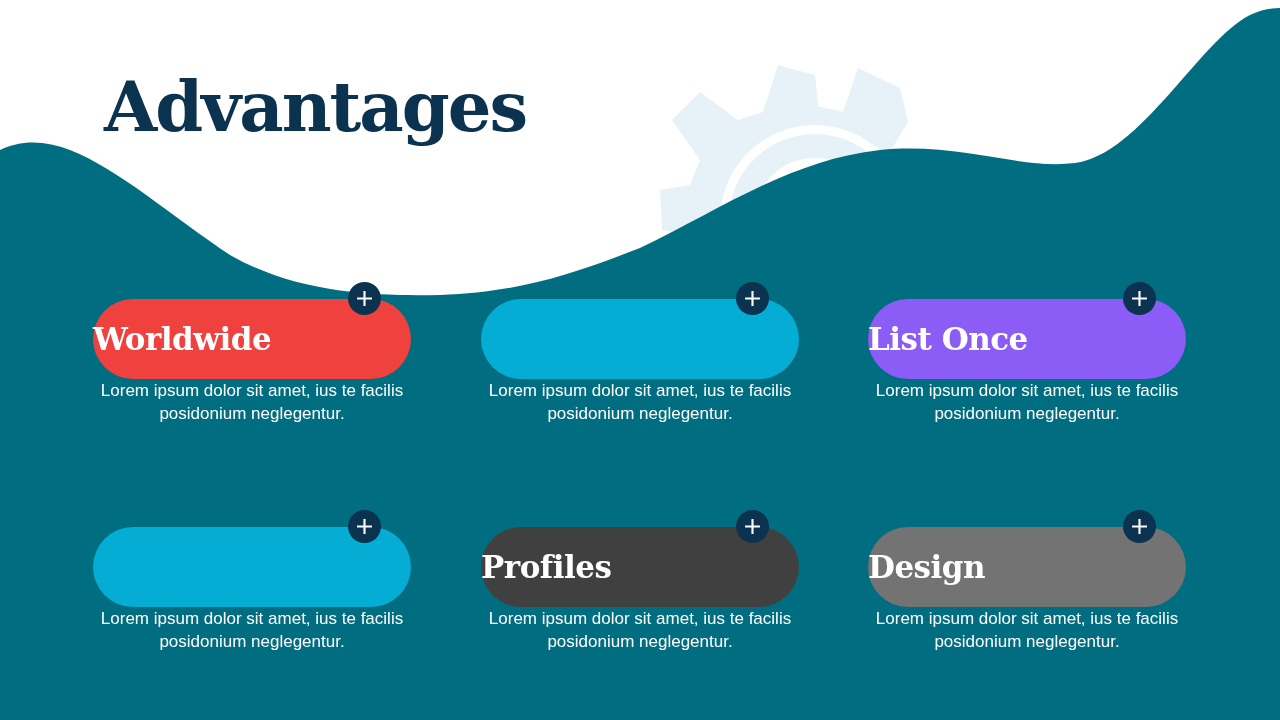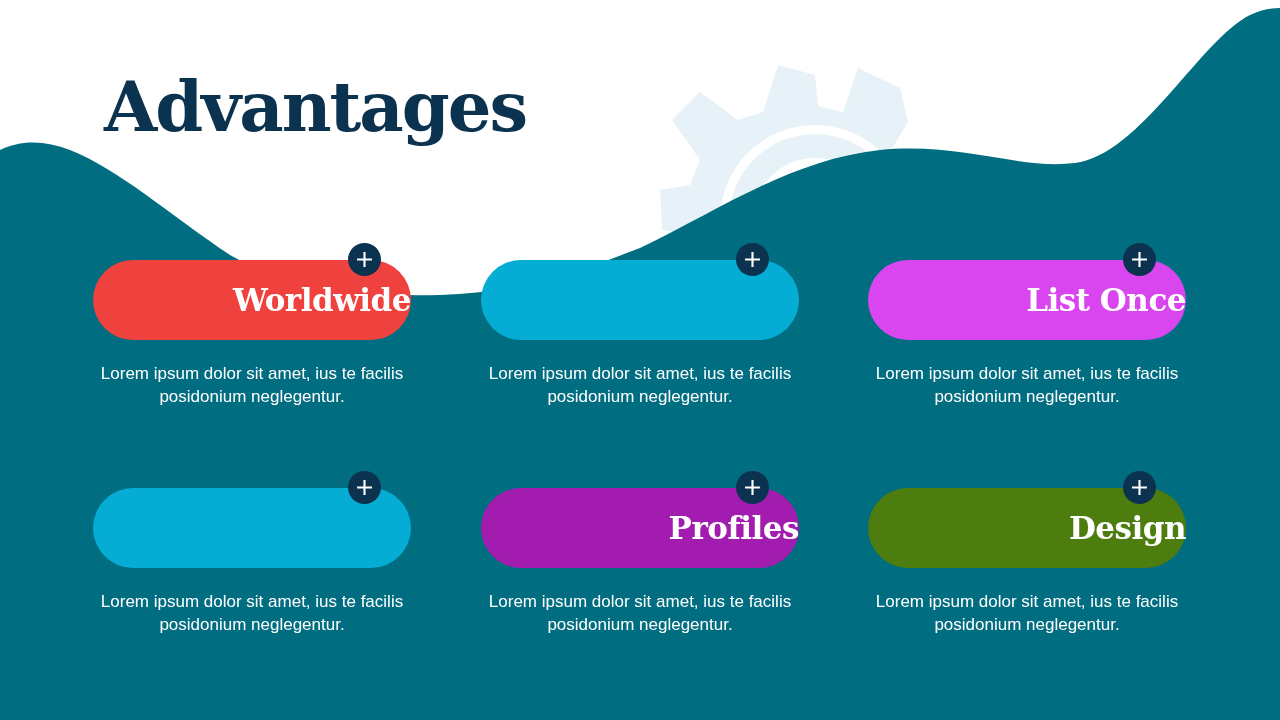--- a/index.html
+++ b/index.html
@@ -1,24 +1,24 @@
 <!DOCTYPE html>
 <html><head>
   <meta charset="utf-8">
   <style>
     html, body { margin:0; padding:0; }
     body { width:1280px; height:720px; overflow:hidden; background:#ffffff; position:relative; font-family:"Liberation Sans", sans-serif; }
     .bg-svg { position:absolute; left:0; top:0; width:1280px; height:720px; }
     .title { position:absolute; left:104px; top:72px; margin:0; font-family:"DejaVu Serif", serif; font-weight:bold; font-size:70px; letter-spacing:-2px; color:#0b3350; line-height:1; transform:scaleX(0.98); transform-origin:left; }
     .card { position:absolute; width:320px; }
-    .pill { position:relative; width:318px; height:80px; border-radius:40px; display:flex; align-items:center; justify-content:flex-end; }
+    .pill { position:relative; width:318px; height:80px; border-radius:40px; display:flex; align-items:center; justify-content:flex-start;margin-top:39px; }
     .pill-label { font-family:"DejaVu Serif", serif; font-weight:bold; font-size:31px; color:#ffffff; letter-spacing:-0.5px; }
     .plus { position:absolute; right:30px; top:-17px; width:33px; height:33px; border-radius:50%; background:#0b3350; display:flex; align-items:center; justify-content:center; }
     .plus svg { width:17px; height:17px; }
-    .desc { margin-top:22px; width:318px; text-align:center; color:#ffffff; font-family:"Liberation Sans", sans-serif; font-size:17px; line-height:23px; }
+    .desc { width:318px; text-align:center; color:#ffffff; font-family:"Liberation Sans", sans-serif; font-size:17px; line-height:23px; }
   </style>
 </head>
 <body>
 
 <svg class="bg-svg" viewBox="0 0 1280 720" xmlns="http://www.w3.org/2000/svg">
 
   <g fill="#e6f2f8">
     <path d="M815 75 L778 65 L763 112 L738 120 L700 92 L672 120 L700 160 L690 185 L660 190 L662 230 L695 235 L705 262 L680 295 L710 320 L745 295 L770 305 L775 340 L815 340 L822 305 L848 295 L882 322 L910 292 L885 262 L895 236 L930 230 L930 190 L895 186 L885 160 L908 122 L900 88 L858 68 L843 112 L818 106 Z"></path>
     <circle cx="815" cy="220" r="95" fill="#ffffff"></circle>
     <circle cx="815" cy="220" r="86" fill="#e6f2f8"></circle>
@@ -47,21 +47,21 @@
     <div class="plus">
       <svg viewBox="0 0 16 16">
           <path d="M8 1 V15 M1 8 H15" stroke="#fff" stroke-width="2"></path>
         </svg>
     </div>
   </div>
   <div class="desc">Lorem ipsum dolor sit amet, ius te facilis posidonium neglegentur.</div>
 </div>
 
 <div class="card" style="left:868px; top:260px;">
-  <div class="pill" style="background:#d946ef;">
+  <div class="pill" style="background:#8b5cf6;">
     <span class="pill-label">List Once</span>
     <div class="plus">
       <svg viewBox="0 0 16 16">
           <path d="M8 1 V15 M1 8 H15" stroke="#fff" stroke-width="2"></path>
         </svg>
     </div>
   </div>
   <div class="desc">Lorem ipsum dolor sit amet, ius te facilis posidonium neglegentur.</div>
 </div>
 
@@ -70,33 +70,33 @@
     <div class="plus">
       <svg viewBox="0 0 16 16">
           <path d="M8 1 V15 M1 8 H15" stroke="#fff" stroke-width="2"></path>
         </svg>
     </div>
   </div>
   <div class="desc">Lorem ipsum dolor sit amet, ius te facilis posidonium neglegentur.</div>
 </div>
 
 <div class="card" style="left:481px; top:488px;">
-  <div class="pill" style="background:#a21caf;">
+  <div class="pill" style="background:#404040;">
     <span class="pill-label">Profiles</span>
     <div class="plus">
       <svg viewBox="0 0 16 16">
           <path d="M8 1 V15 M1 8 H15" stroke="#fff" stroke-width="2"></path>
         </svg>
     </div>
   </div>
   <div class="desc">Lorem ipsum dolor sit amet, ius te facilis posidonium neglegentur.</div>
 </div>
 
 <div class="card" style="left:868px; top:488px;">
-  <div class="pill" style="background:#4d7c0f;">
+  <div class="pill" style="background:#737373;">
     <span class="pill-label">Design</span>
     <div class="plus">
       <svg viewBox="0 0 16 16">
           <path d="M8 1 V15 M1 8 H15" stroke="#fff" stroke-width="2"></path>
         </svg>
     </div>
   </div>
   <div class="desc">Lorem ipsum dolor sit amet, ius te facilis posidonium neglegentur.</div>
 </div>
 

